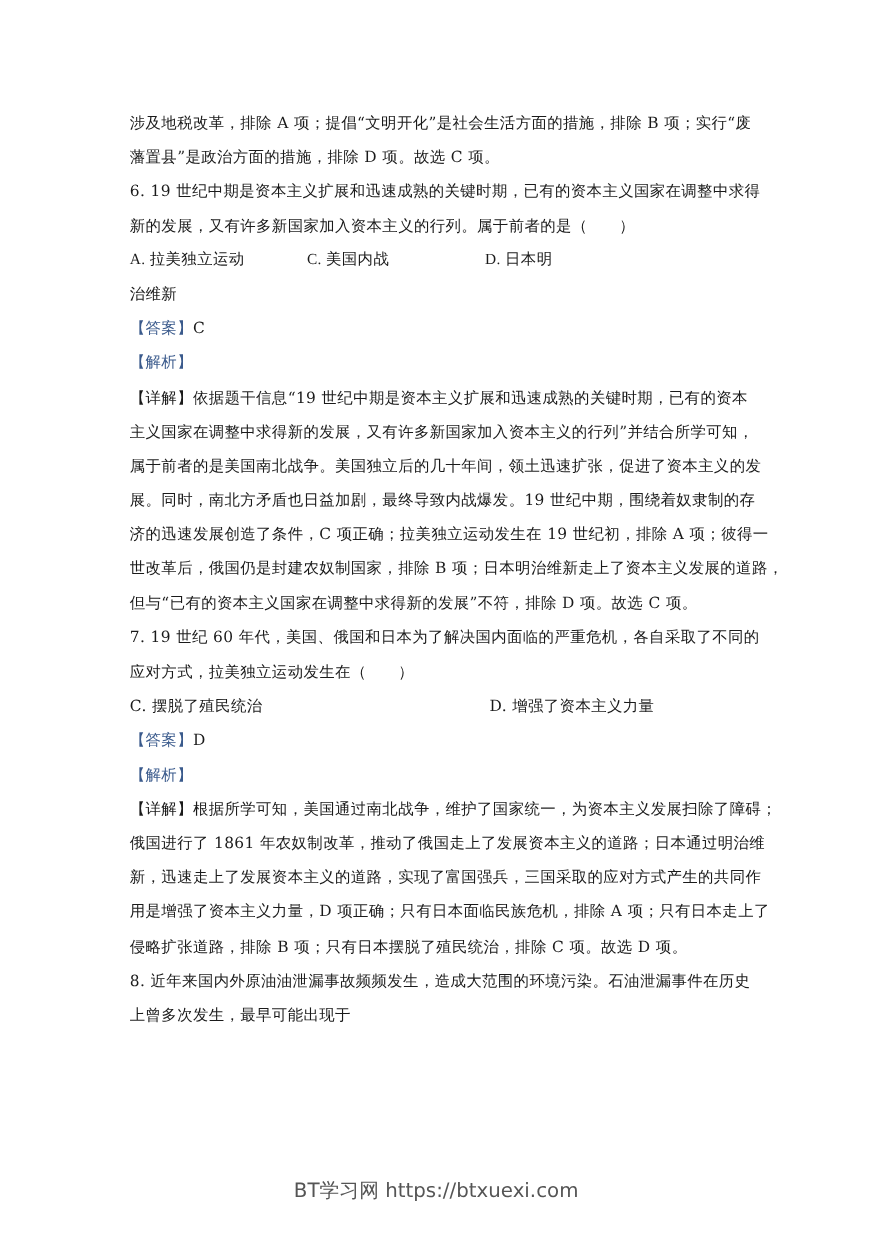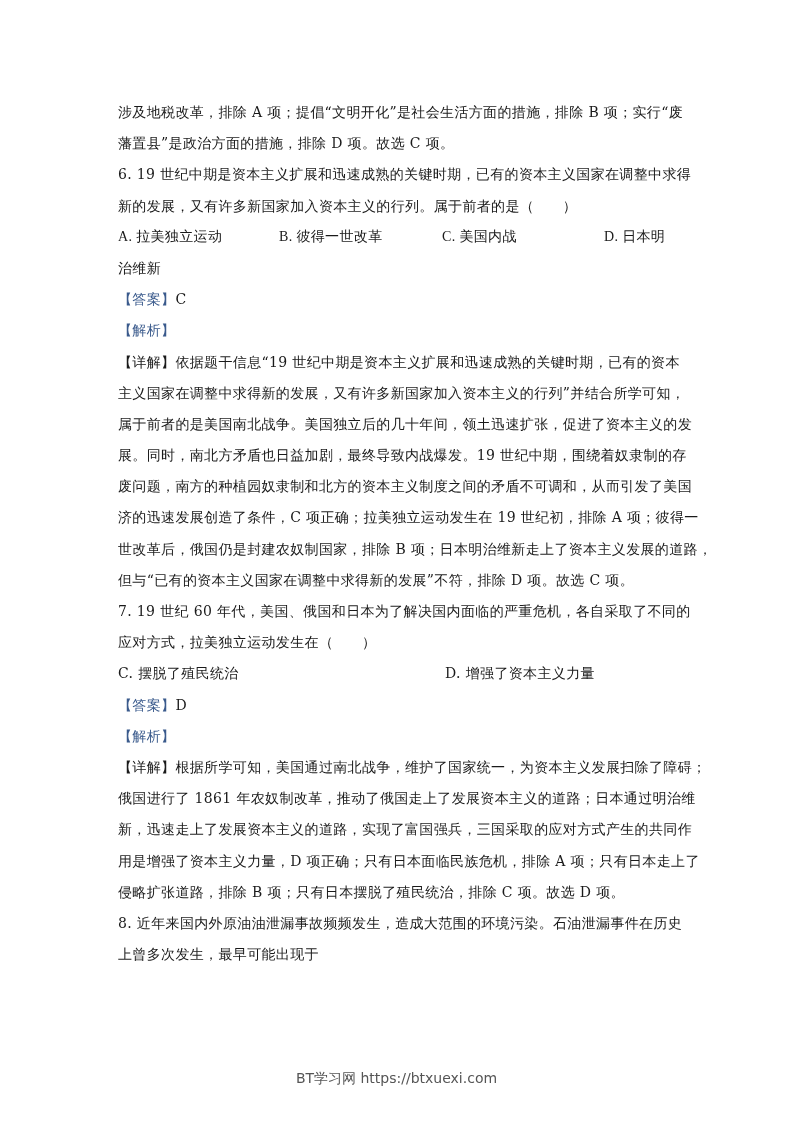--- a/index.html
+++ b/index.html
@@ -8,51 +8,49 @@
   .page { position: absolute; left: 118px; top: 100px; width: 560px; }
   .line { height: 31.2px; line-height: 24px; font-size: 14px; white-space: nowrap; letter-spacing: 0.35px; }
   .tag { color: #3a5a8c; margin-top: 17px; }
   .tag-bold { font-weight: normal; }
   .opts4 { display: flex; font-family: Liberation Serif, serif; }
   .opts4 span { display: inline-block; }
   .o4a { width: 161px; } .o4b { width: 163px; } .o4c { width: 162px; }
   .opts2 { display: flex; }
   .opts2 .left { width: 327px; }
   .footer { position: absolute; left: 0; width: 793px; top: 1070px; text-align: center;
-            font-family: "DejaVu Sans", "Liberation Sans", sans-serif; font-size: 14px; color: #555; }
+            font-family: "DejaVu Sans", "Liberation Sans", sans-serif; font-size: 18px; color: #555; }
 </style>
 </head>
 <body>
 
 <div class="page">
   <div class="line">涉及地税改革，排除 A 项；提倡“文明开化”是社会生活方面的措施，排除 B 项；实行“废</div>
   <div class="line">藩置县”是政治方面的措施，排除 D 项。故选 C 项。</div>
 
   <div class="line">6. 19 世纪中期是资本主义扩展和迅速成熟的关键时期，已有的资本主义国家在调整中求得</div>
   <div class="line">新的发展，又有许多新国家加入资本主义的行列。属于前者的是（　　）</div>
   <div class="line opts4">
     <span class="o4a">A. 拉美独立运动</span>
-    <span class="o4b">B. 彼得一世改革</span>
     <span class="o4c">C. 美国内战</span>
     <span>D. 日本明</span>
   </div>
   <div class="line">治维新</div>
   <div class="line">
     <span class="tag">【答案】</span><span>C</span>
   </div>
   <div class="line">
     <span class="tag">【解析】</span>
   </div>
   <div class="line">
     <span class="tag-bold">【详解】</span><span>依据题干信息“19 世纪中期是资本主义扩展和迅速成熟的关键时期，已有的资本</span>
   </div>
   <div class="line">主义国家在调整中求得新的发展，又有许多新国家加入资本主义的行列”并结合所学可知，</div>
   <div class="line">属于前者的是美国南北战争。美国独立后的几十年间，领土迅速扩张，促进了资本主义的发</div>
   <div class="line">展。同时，南北方矛盾也日益加剧，最终导致内战爆发。19 世纪中期，围绕着奴隶制的存</div>
-  <div class="line">废问题，南方的种植园奴隶制和北方的资本主义制度之间的矛盾不可调和，从而引发了美国</div>
   <div class="line">济的迅速发展创造了条件，C 项正确；拉美独立运动发生在 19 世纪初，排除 A 项；彼得一</div>
   <div class="line">世改革后，俄国仍是封建农奴制国家，排除 B 项；日本明治维新走上了资本主义发展的道路，</div>
   <div class="line">但与“已有的资本主义国家在调整中求得新的发展”不符，排除 D 项。故选 C 项。</div>
 
   <div class="line">7. 19 世纪 60 年代，美国、俄国和日本为了解决国内面临的严重危机，各自采取了不同的</div>
   <div class="line">应对方式，拉美独立运动发生在（　　）</div>
   <div class="line opts2">
     <span class="left">C. 摆脱了殖民统治</span>
     <span>D. 增强了资本主义力量</span>
   </div>

